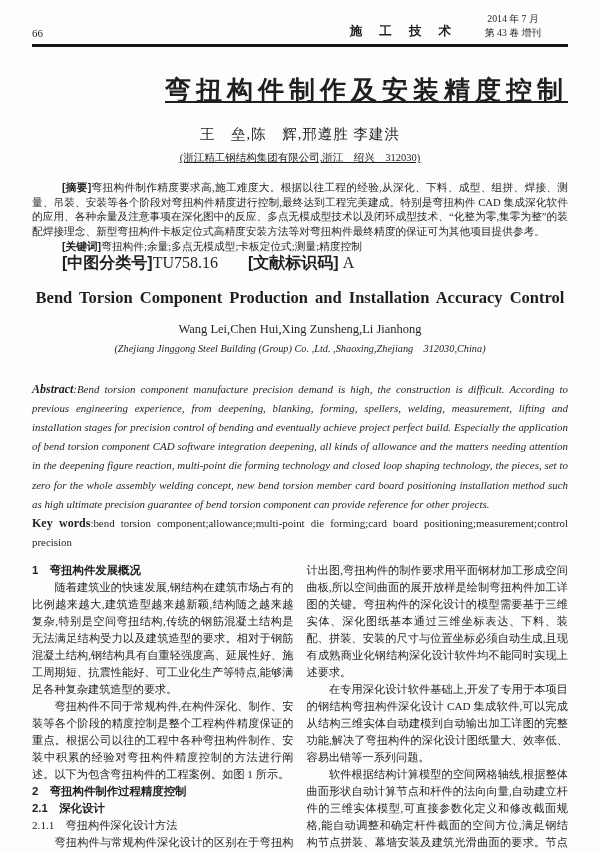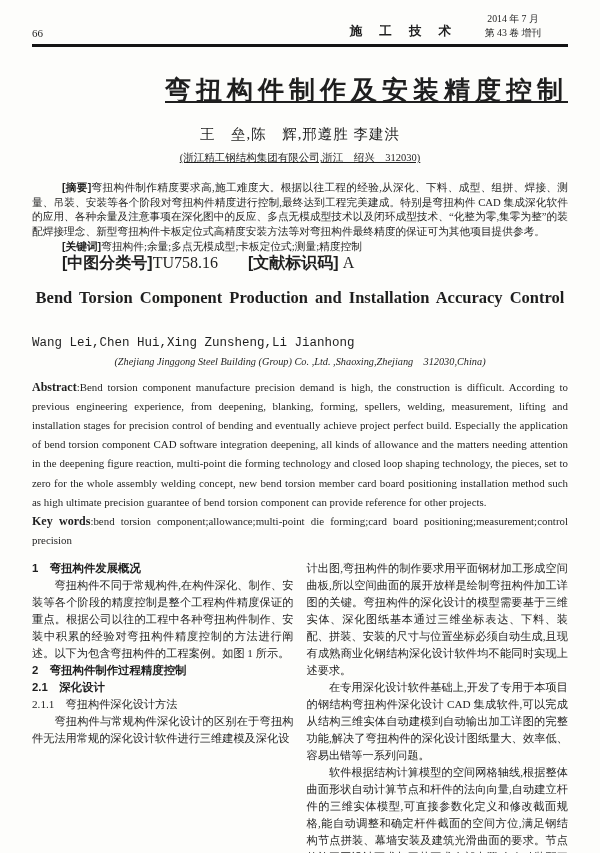--- a/index.html
+++ b/index.html
@@ -27,23 +27,23 @@
   .affil-cn { text-align: center; font-size: 10.5px; margin-top: 7px; text-decoration: underline; }
   
   .abs-cn { margin-top: 15px; font-size: 10.7px; line-height: 14.6px; text-align: justify; }
   .abs-cn .lbl, .kw-cn .lbl, .cls .lbl { font-family: "Liberation Sans", "DejaVu Sans", sans-serif; font-weight: bold; padding-left: 30px; }
   .kw-cn { font-size: 10.7px; line-height: 14.6px; margin-top: 1px; }
   .cls { font-size: 16px; line-height: 14.6px; margin-top: 2px; display: flex; }
   .cls .seg2 { }
   .cls .seg3 { margin-left: 34px; }
   
   .title-en { text-align: center; font-size: 16.5px; font-weight: bold; margin-top: 17px; word-spacing: 3px; }
-  .authors-en { text-align: left; font-size: 12.5px; margin-top: 28px; font-family: Liberation Mono, monospace; }
+  .authors-en { text-align: center; font-size: 12.5px; margin-top: 14px; font-family: Liberation Serif, serif; }
   .affil-en { text-align: center; font-size: 10.3px; font-style: italic; margin-top: 5px; }
-  .abs-en { margin-top: 9px; font-size: 10.9px; line-height: 19.2px; text-align: justify; }
+  .abs-en { margin-top: 24px; font-size: 10.9px; line-height: 19.2px; text-align: justify; font-style: italic; }
   .abs-en .lbl, .kw-en .lbl { font-weight: bold; font-size: 12px; }
   .kw-en { font-size: 10.9px; line-height: 19.2px; text-align: justify; }
   
   .columns { display: flex; gap: 13px; margin-top: 10px; height: 344px; overflow: hidden; }
   .col { width: 262px; font-size: 11.2px; line-height: 17px; text-align: justify; }
   .col p { text-indent: 2em; }
   .h1, .h2 { font-family: "Liberation Sans", "DejaVu Sans", sans-serif; font-weight: bold; font-size: 11.4px; line-height: 17px; }
   .h3 { font-size: 11.2px; line-height: 17px; font-family: Liberation Serif, serif; }
   .col-left { display: flex; flex-direction: column; height: 100%; }
   
@@ -81,20 +81,21 @@
   <div class="title-en">Bend Torsion Component Production and Installation Accuracy Control</div>
   <div class="authors-en">Wang Lei,Chen Hui,Xing Zunsheng,Li Jianhong</div>
   <div class="affil-en">(Zhejiang Jinggong Steel Building (Group) Co. ,Ltd. ,Shaoxing,Zhejiang　312030,China)</div>
   <div class="abs-en"><span class="lbl">Abstract</span><span>:Bend torsion component manufacture precision demand is high, the construction is difficult. According to previous engineering experience, from deepening, blanking, forming, spellers, welding, measurement, lifting and installation stages for precision control of bending and eventually achieve project perfect build. Especially the application of bend torsion component CAD software integration deepening, all kinds of allowance and the matters needing attention in the deepening figure reaction, multi-point die forming technology and closed loop shaping technology, the pieces, set to zero for the whole assembly welding concept, new bend torsion member card board positioning installation method such as high ultimate precision guarantee of bend torsion component can provide reference for other projects.</span></div>
   <div class="kw-en"><span class="lbl">Key words</span><span>:bend torsion component;allowance;multi-point die forming;card board positioning;measurement;control precision</span></div>
 
   <div class="columns">
 
     <div class="col col-left">
       <div class="h1">1　弯扭构件发展概况</div>
+      <p>随着建筑业的快速发展,钢结构在建筑市场占有的比例越来越大,建筑造型越来越新颖,结构随之越来越复杂,特别是空间弯扭结构,传统的钢筋混凝土结构是无法满足结构受力以及建筑造型的要求。相对于钢筋混凝土结构,钢结构具有自重轻强度高、延展性好、施工周期短、抗震性能好、可工业化生产等特点,能够满足各种复杂建筑造型的要求。</p>
       <p>弯扭构件不同于常规构件,在构件深化、制作、安装等各个阶段的精度控制是整个工程构件精度保证的重点。根据公司以往的工程中各种弯扭构件制作、安装中积累的经验对弯扭构件精度控制的方法进行阐述。以下为包含弯扭构件的工程案例。如图 1 所示。</p>
       <div class="h1">2　弯扭构件制作过程精度控制</div>
       <div class="h2">2.1　深化设计</div>
       <div class="h3">2.1.1　弯扭构件深化设计方法</div>
       <p>弯扭构件与常规构件深化设计的区别在于弯扭构件无法用常规的深化设计软件进行三维建模及深化设</p>
       <div class="footnote">
         
         
         
       </div>

